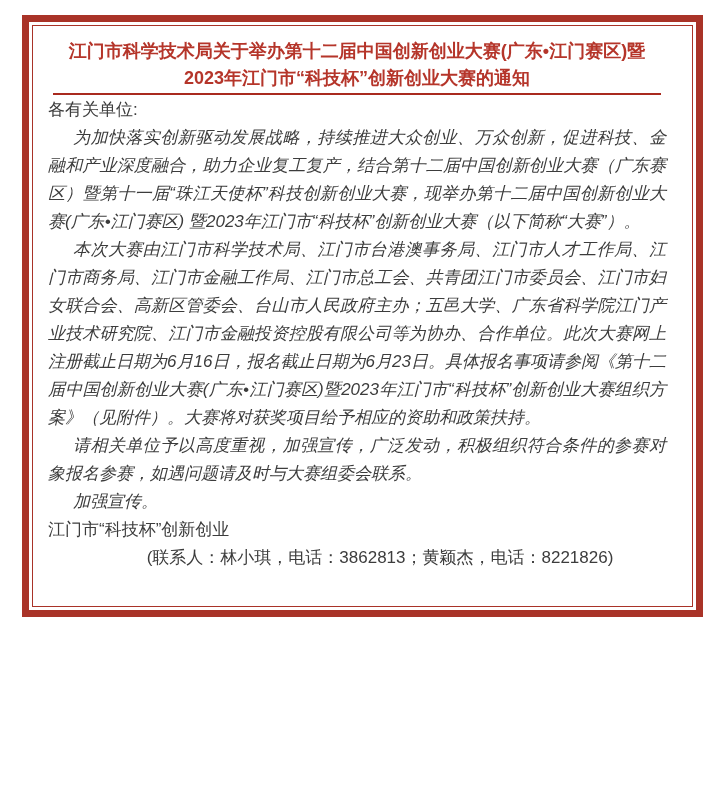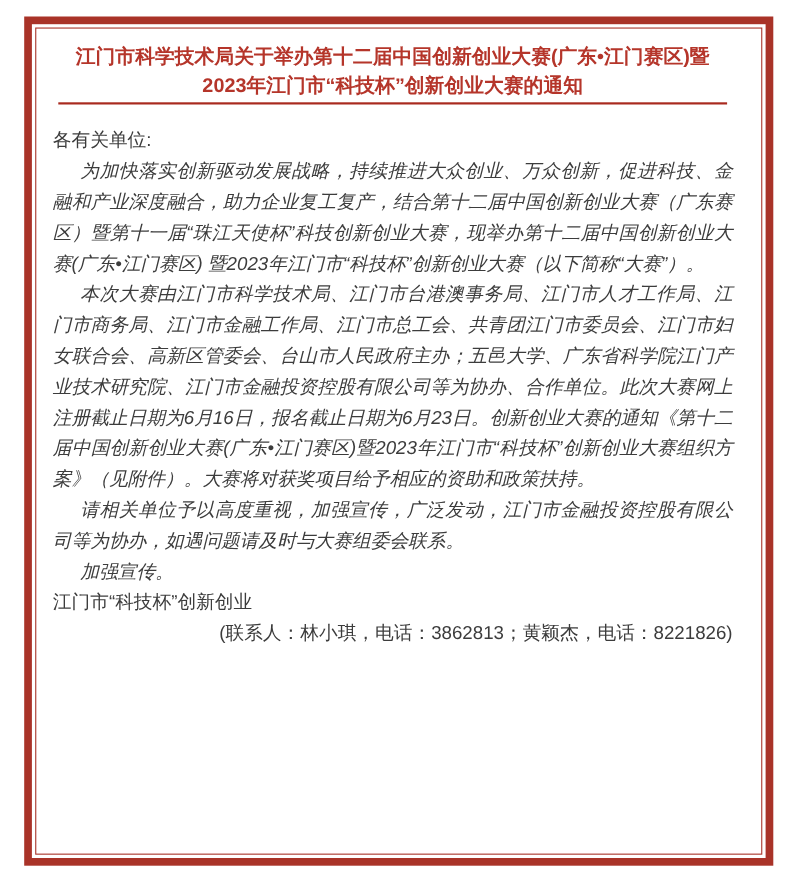--- a/index.html
+++ b/index.html
@@ -11,67 +11,67 @@
   *{margin:0;padding:0;box-sizing:border-box;}
   html,body{width:714px;height:791px;background:#ffffff;}
   body{
     position:relative;
     font-family:"Liberation Sans","DejaVu Sans",sans-serif;
     color:var(--text);
   }
   .doc-frame{
     position:absolute;
     left:22px; top:15px;
-    width:681px; height:772px;
+    width:681px; height:602px;
     border:7px solid var(--red-border);
   }
   .doc-inner{
     position:absolute;
     inset:3px;
     border:1px solid var(--red-border);
     padding:12px 26px 0 15px;
     overflow:hidden;
   }
   .notice-title{
     color:var(--red-title);
     font-weight:bold;
     font-size:18px;
     line-height:27px;
     text-align:center;
     padding:0 2px 1px 2px;
     margin:0 5px;
     border-bottom:2px solid var(--red-rule);
   }
   .content{
-    margin-top:19px;
+    margin-top:1px;
     font-size:17px;
     line-height:28px;
     text-align:justify;
   }
   .content p{margin:0;}
   .indent{text-indent:25px;font-style:italic;}
   .sign-block{text-align:left;}
-  .contact{padding-left:46px;text-align:right;}
+  .contact{padding-left:46px;text-align:center;}
 </style>
 </head>
 <body>
 
 <div class="doc-frame">
   <div class="doc-inner">
 
     <h1 class="notice-title">江门市科学技术局关于举办第十二届中国创新创业大赛(广东•江门赛区)暨2023年江门市“科技杯”创新创业大赛的通知</h1>
 
     <div class="content">
       <p>各有关单位:</p>
 
       <p class="indent">为加快落实创新驱动发展战略，持续推进大众创业、万众创新，促进科技、金融和产业深度融合，助力企业复工复产，结合第十二届中国创新创业大赛（广东赛区）暨第十一届“珠江天使杯”科技创新创业大赛，现举办第十二届中国创新创业大赛(广东•江门赛区) 暨2023年江门市“科技杯”创新创业大赛（以下简称“大赛”）。</p>
 
-      <p class="indent">本次大赛由江门市科学技术局、江门市台港澳事务局、江门市人才工作局、江门市商务局、江门市金融工作局、江门市总工会、共青团江门市委员会、江门市妇女联合会、高新区管委会、台山市人民政府主办；五邑大学、广东省科学院江门产业技术研究院、江门市金融投资控股有限公司等为协办、合作单位。此次大赛网上注册截止日期为6月16日，报名截止日期为6月23日。创新创业大赛的通知《第十二届中国创新创业大赛(广东•江门赛区)暨2023年江门市“科技杯”创新创业大赛组织方案》（见附件）。大赛将对获奖项目给予相应的资助和政策扶持。</p>
+      <p class="indent">本次大赛由江门市科学技术局、江门市台港澳事务局、江门市人才工作局、江门市商务局、江门市金融工作局、江门市总工会、共青团江门市委员会、江门市妇女联合会、高新区管委会、台山市人民政府主办；五邑大学、广东省科学院江门产业技术研究院、江门市金融投资控股有限公司等为协办、合作单位。此次大赛网上注册截止日期为6月16日，报名截止日期为6月23日。具体报名事项请参阅《第十二届中国创新创业大赛(广东•江门赛区)暨2023年江门市“科技杯”创新创业大赛组织方案》（见附件）。大赛将对获奖项目给予相应的资助和政策扶持。</p>
 
-      <p class="indent">请相关单位予以高度重视，加强宣传，广泛发动，江门市金融投资控股有限公司等为协办，如遇问题请及时与大赛组委会联系。</p>
+      <p class="indent">请相关单位予以高度重视，加强宣传，广泛发动，积极组织符合条件的参赛对象报名参赛，如遇问题请及时与大赛组委会联系。</p>
 
       <p class="indent">加强宣传。</p>
 
 
       <div class="sign-block">
         <p>江门市“科技杯”创新创业</p>
       </div>
 
       <p class="contact">(联系人：林小琪，电话：3862813；黄颖杰，电话：8221826)</p>
     </div>

